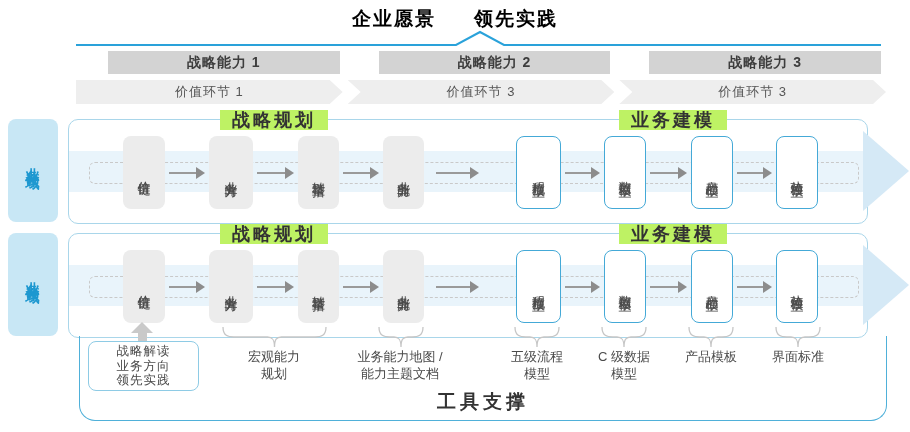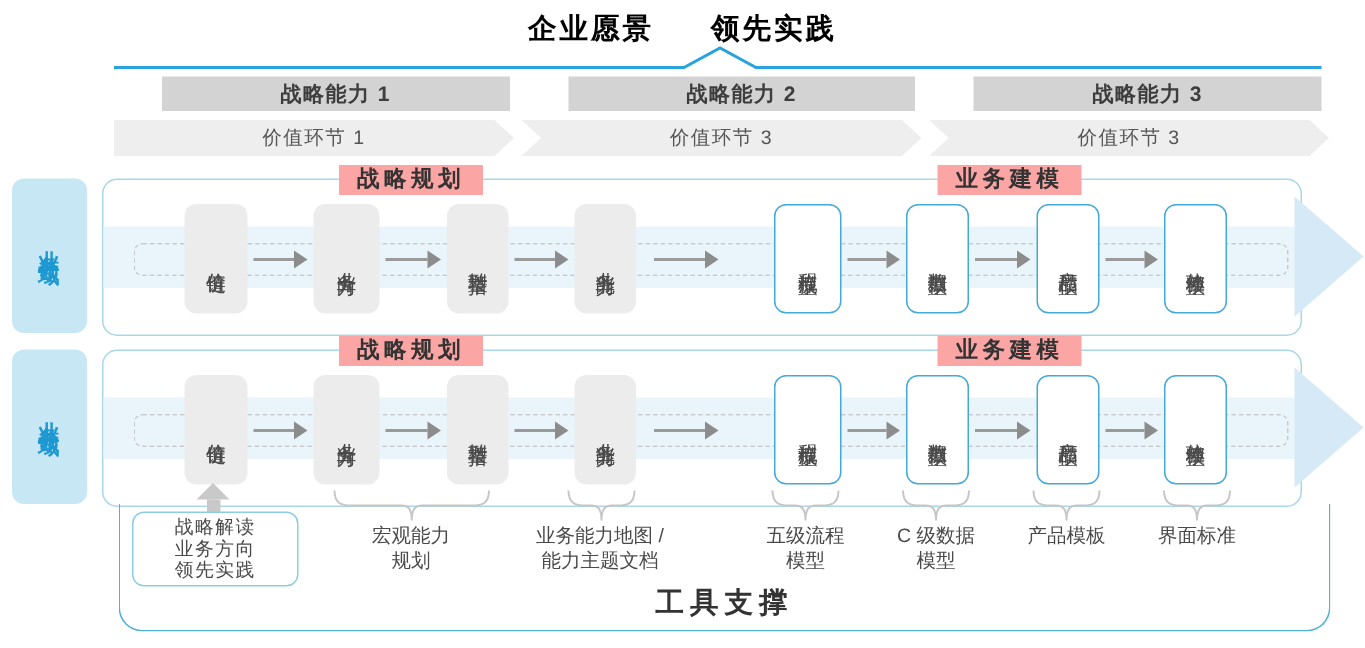--- a/index.html
+++ b/index.html
@@ -20,22 +20,22 @@
   .chevron{flex:1;height:24px;background:#eeeeee;display:flex;align-items:center;justify-content:center;
     font-size:13px;color:#555;letter-spacing:1px;
     clip-path:polygon(0 0,calc(100% - 13px) 0,100% 50%,calc(100% - 13px) 100%,0 100%,13px 50%);}
   .chevron.first{clip-path:polygon(0 0,calc(100% - 13px) 0,100% 50%,calc(100% - 13px) 100%,0 100%);}
   
   .domain-label{position:absolute;left:8px;width:50px;height:103px;background:#c8e7f5;border-radius:8px;
     display:flex;align-items:center;justify-content:center;writing-mode:vertical-rl;
     font-size:14px;font-weight:bold;color:#1e98d0;letter-spacing:3px;}
   
   .lane{position:absolute;left:68px;width:798px;height:103px;border:1.2px solid #a9d6ea;border-radius:10px;background:#fff;}
-  .lane-header{position:absolute;top:-10px;transform:translateX(-50%);background:#fca5a5;padding:0 12px;
-    font-size:15px;font-weight:bold;color:#333;letter-spacing:3px;line-height:20px;white-space:nowrap;}
+  .lane-header{position:absolute;top:-10px;transform:translateX(-50%);background:#bef264;padding:0 12px;
+    font-size:18px;font-weight:bold;color:#333;letter-spacing:3px;line-height:20px;white-space:nowrap;}
   .band{position:absolute;left:0;top:31px;width:794px;height:41px;background:#e9f4fb;}
   .band-head{position:absolute;left:794px;top:11px;width:0;height:0;
     border-top:40px solid transparent;border-bottom:40px solid transparent;border-left:46px solid #d5e9f6;}
   .dashed-strip{position:absolute;left:20px;top:42px;width:770px;height:22px;
     border:1.5px dashed #c9c9c9;border-radius:6px;box-sizing:border-box;}
   .nodebox{position:absolute;top:16px;height:73px;border-radius:8px;display:flex;align-items:center;justify-content:center;
     writing-mode:vertical-rl;font-size:13px;color:#4a4a4a;letter-spacing:1px;line-height:1;box-sizing:border-box;}
   .nodebox.gray{background:#ececec;}
   .nodebox.blue{background:#fff;border:1.5px solid #44a9d7;}
   .harrow{position:absolute;top:46px;height:13px;display:flex;align-items:center;}

